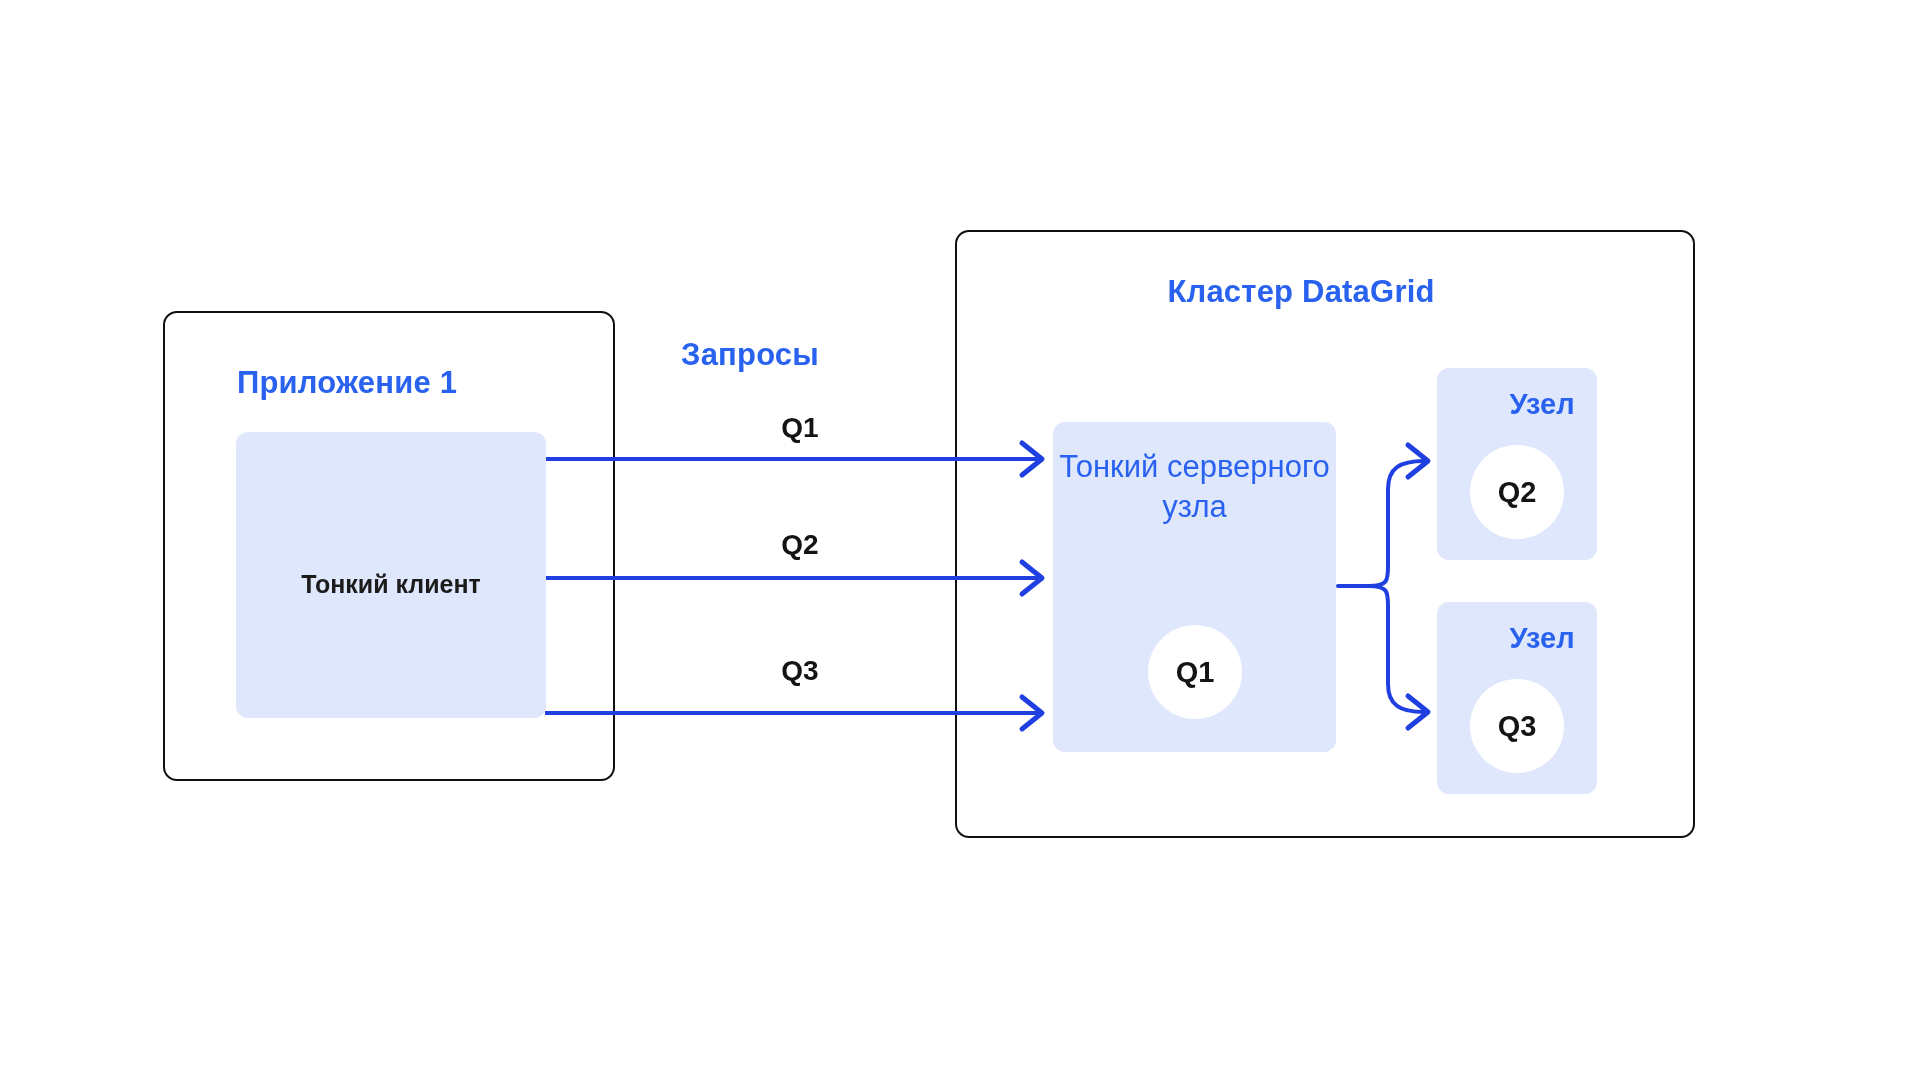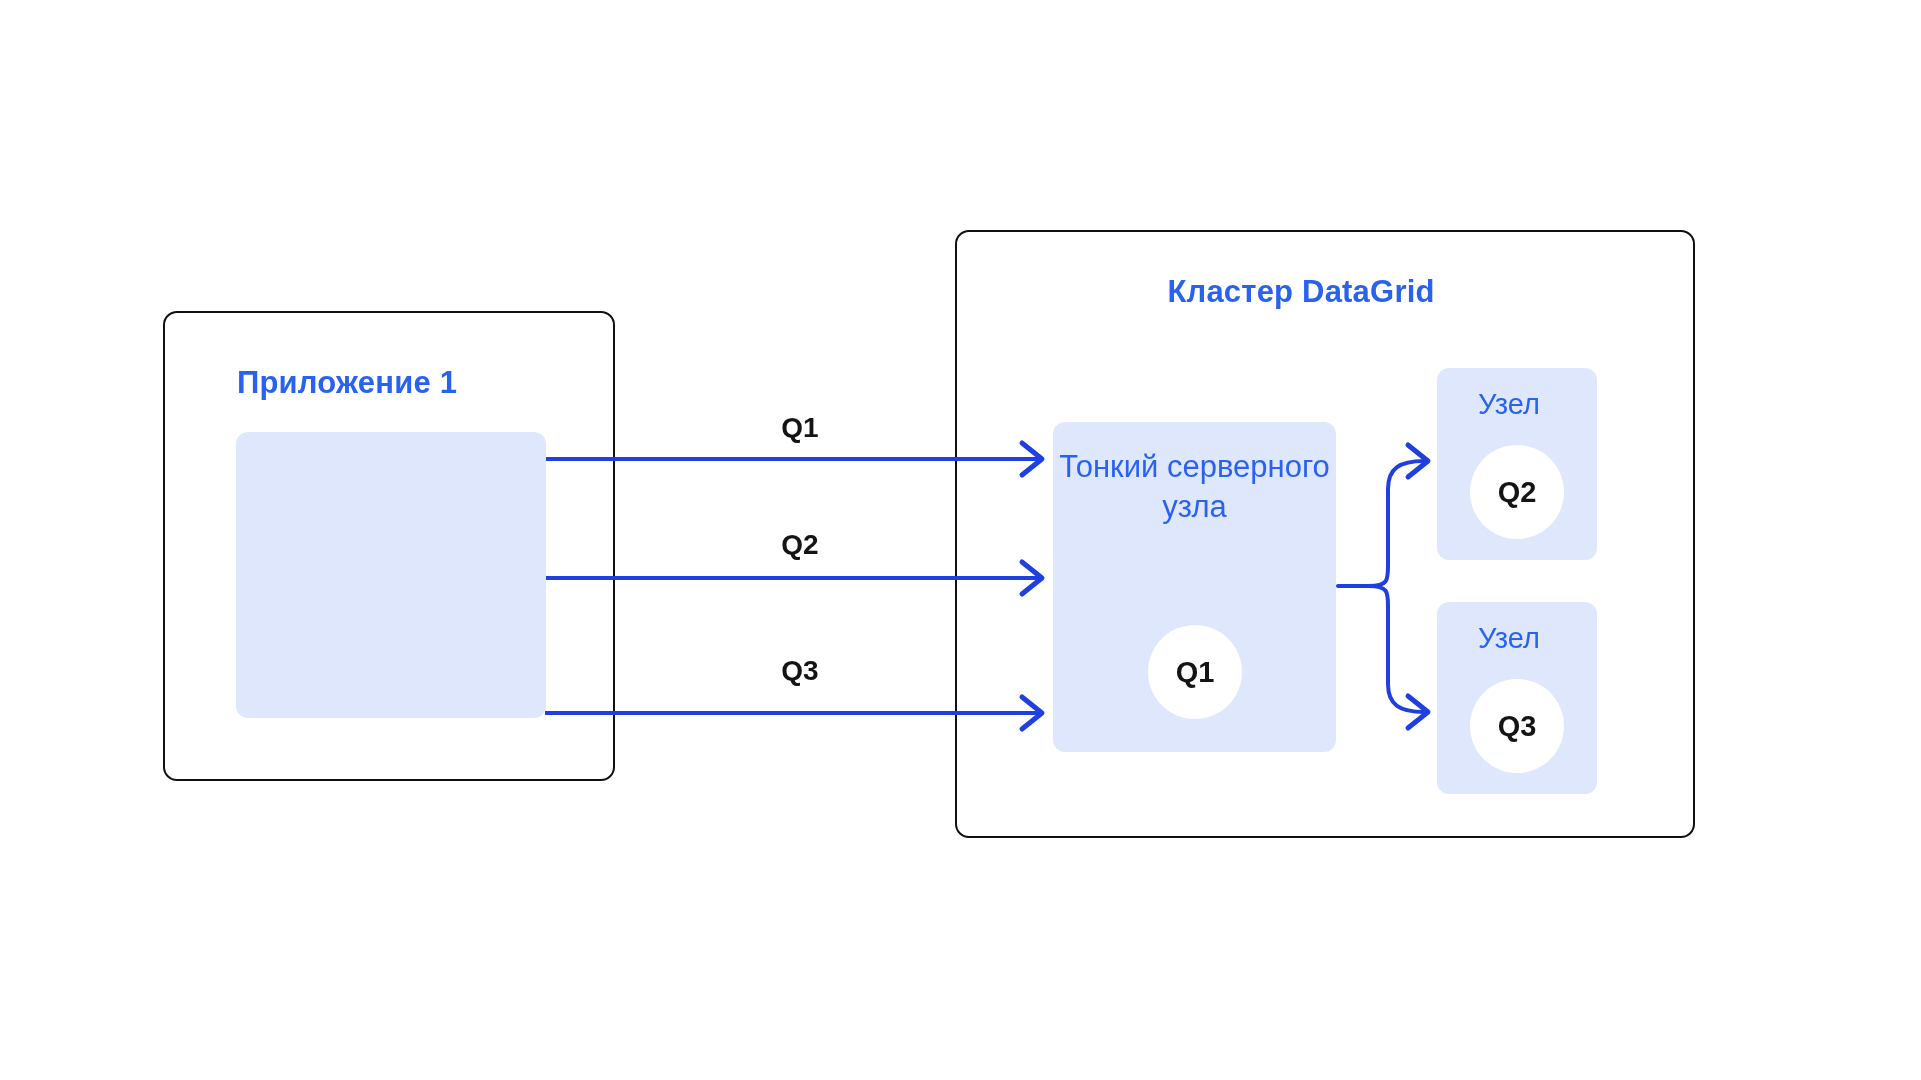--- a/index.html
+++ b/index.html
@@ -127,22 +127,23 @@
     font-size: 31px;
     line-height: 40px;
     font-weight: normal;
     color: #2a62f0;
   }
   .node-label {
     position: absolute;
     width: 144px;
     text-align: center;
     font-size: 29px;
-    font-weight: normal;
+    font-weight: bold;
     color: #2a62f0;
+    margin-left: 33px;
   }
   #node-q2-label { left: 1437px; top: 388px; }
   #node-q3-label { left: 1437px; top: 622px; }
   
   .q-circle {
     position: absolute;
     background: #ffffff;
     border-radius: 50%;
     display: flex;
     align-items: center;
@@ -224,23 +225,25 @@
     </g>
   </svg>
 
   <div class="fill-box" id="thin-client-box"></div>
   <div class="fill-box" id="proxy-box"></div>
   <div class="fill-box" id="node-q2-box"></div>
   <div class="fill-box" id="node-q3-box"></div>
 
   <div class="box-title" id="app-title">Приложение 1</div>
 
+  <div class="box-title" id="requests-title">Запросы</div>
 
   <div class="box-title" id="cluster-title">Кластер DataGrid</div>
 
+  <div id="thin-client-label">Тонкий клиент</div>
 
   <div id="proxy-label">Тонкий серверного узла</div>
 
   <div class="node-label" id="node-q2-label">Узел</div>
 
   <div class="node-label" id="node-q3-label">Узел</div>
 
   <div class="q-circle" id="proxy-q-circle">Q1</div>
 
   <div class="q-circle" id="node-q2-circle">Q2</div>

